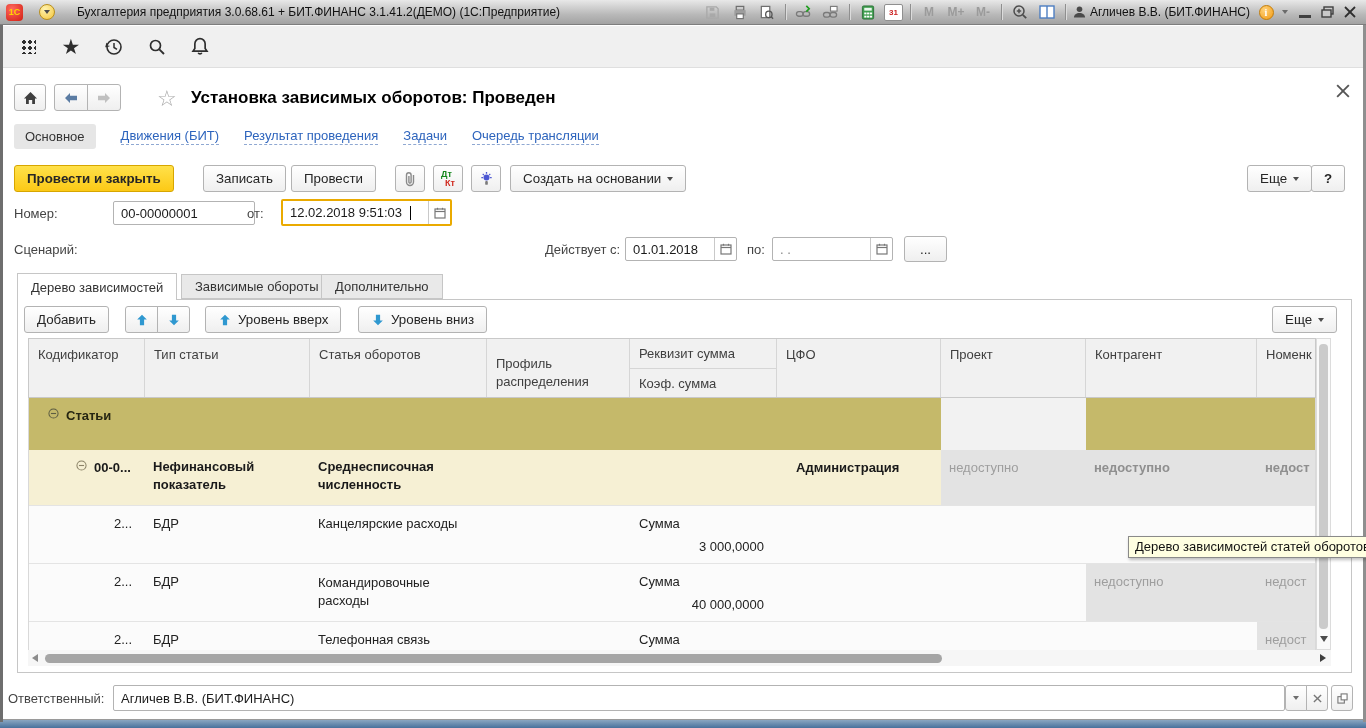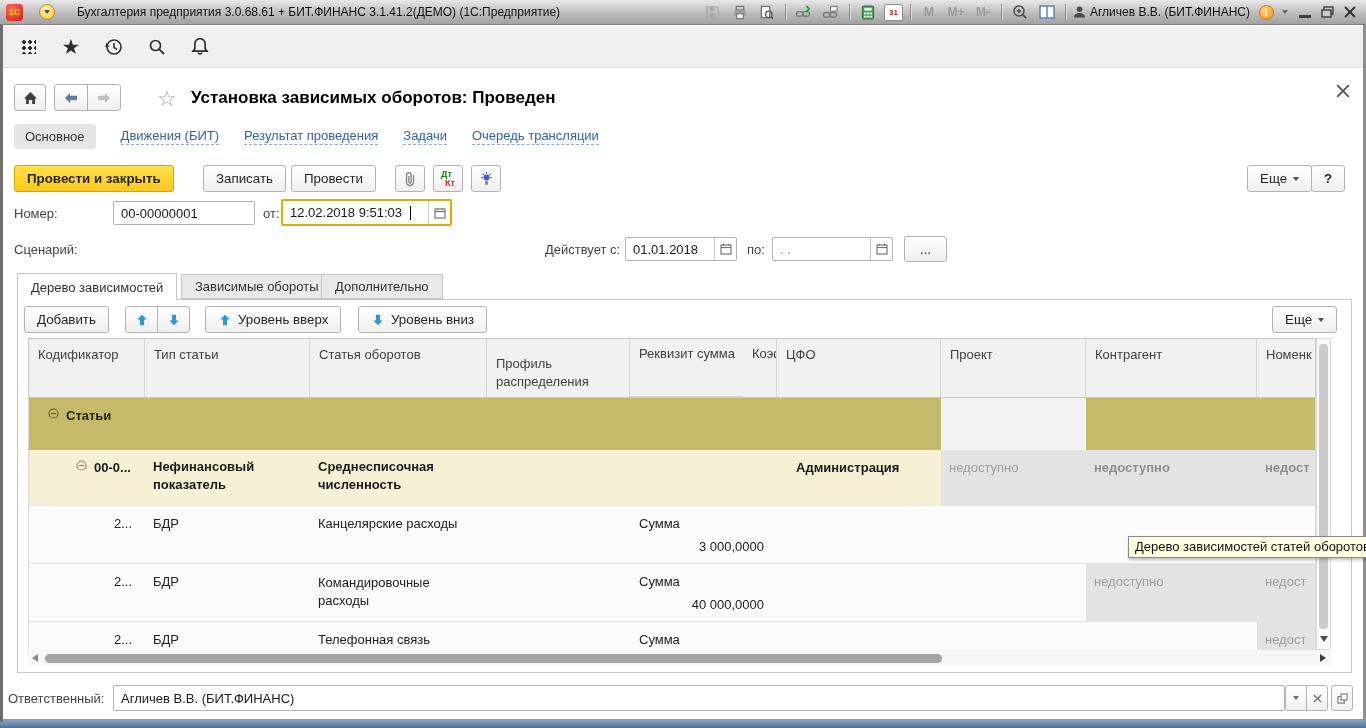--- a/index.html
+++ b/index.html
@@ -75,21 +75,21 @@
   
   .tab { position:absolute; display:flex; align-items:center; padding:0 13px; height:25px; background:#e9e9e9; border:1px solid #c6c6c6; color:#333; cursor:pointer; }
   .tab.active { background:#fff; height:27px; border-bottom:none; z-index:5; }
   .panel { position:absolute; left:17px; top:299px; width:1335px; height:374px; background:#fff; border:1px solid #c6c6c6; }
 
   
   .ttable { position:absolute; left:28px; top:338px; width:1288px; --cols: 116px 165px 177px 143px 147px 164px 145px 171px 60px; }
   .thead { display:grid; grid-template-columns: var(--cols); height:60px; background:#f1f1f1; border:1px solid #c9c9c9; color:#3f3f3f; }
   .th { border-right:1px solid #d6d6d6; padding:8px 8px 0 9px; overflow:hidden; white-space:nowrap; }
   .th:last-child { border-right:none; }
-  .th-stack { padding:0; display:flex; flex-direction:row; }
+  .th-stack { padding:0; display:flex; flex-direction:column; }
   .th-sub { flex:1; padding:7px 8px 0 9px; }
   .th-sub:first-child { border-bottom:1px solid #d6d6d6; }
   .tbody { border-left:1px solid #d9d9d9; border-right:1px solid #d9d9d9; height:252px; overflow:hidden; background:#fbfbfb; }
   .trow { display:grid; grid-template-columns: var(--cols); }
   .td { overflow:hidden; white-space:nowrap; padding:10px 6px 0 8px; }
   .r-olive { background:#c5b96a; height:52px; font-weight:bold; color:#262612; }
   .r-pale { background:#f6f0d4; height:55px; font-weight:bold; }
   .r-data { height:58px; border-top:1px solid #e4e4e4; color:#222; }
   .na { background:#e3e3e3; color:#9e9e9e; font-weight:normal; }
   .na.b { font-weight:bold; color:#8f8f8f; }
@@ -312,31 +312,35 @@
     <svg width="15" height="16" viewBox="0 0 16 16">
         <circle cx="8" cy="6.5" r="3.2" fill="#4b56d2"></circle>
         <line x1="8" y1="0.5" x2="8" y2="2.4" stroke="#4b56d2" stroke-width="1.4"></line>
         <line x1="2.5" y1="6.5" x2="4.2" y2="6.5" stroke="#4b56d2" stroke-width="1.4"></line>
         <line x1="11.8" y1="6.5" x2="13.5" y2="6.5" stroke="#4b56d2" stroke-width="1.4"></line>
         <line x1="4" y1="2.6" x2="5.2" y2="3.8" stroke="#4b56d2" stroke-width="1.3"></line>
         <line x1="12" y1="2.6" x2="10.8" y2="3.8" stroke="#4b56d2" stroke-width="1.3"></line>
         <rect x="6.6" y="10.2" width="2.8" height="4" rx="1" fill="#7a7a7a"></rect>
       </svg>
   </button>
+  <button class="btn abs" style="left:510px; top:165px;">
+    <span>Создать на основании</span>
+    <span class="caret-down sm"></span>
+  </button>
   <button class="btn abs" style="left:1247px; top:165px;">
     <span>Еще</span>
     <span class="caret-down sm"></span>
   </button>
   <button class="btn abs" style="left:1311px; top:165px; width:34px; font-weight:bold;">?</button>
 
   <span class="abs lbl" style="left:14px; top:206px;">Номер:</span>
   <span class="field abs" style="left:113px; top:201px; width:142px;">
       <span class="txt">00-00000001</span>
     </span>
-  <span class="abs lbl" style="left:263px; top:206px;">от:</span>
+  <span class="abs lbl" style="left:247px; top:206px;">от:</span>
   <span class="field focus abs" style="left:281px; top:199px; width:171px;justify-content:flex-end;">
     <span class="txt">12.02.2018  9:51:03</span>
       <span class="caret-txt"></span>
     <span class="fseg" style="margin-left:auto;">
         <svg width="12" height="12" viewBox="0 0 12 12">
           <rect x="1" y="2" width="10" height="9" fill="none" stroke="#777" stroke-width="1.2"></rect>
           <line x1="1" y1="4.5" x2="11" y2="4.5" stroke="#777" stroke-width="1.2"></line>
           <line x1="3.5" y1="0.8" x2="3.5" y2="2.6" stroke="#777" stroke-width="1.2"></line>
           <line x1="8.5" y1="0.8" x2="8.5" y2="2.6" stroke="#777" stroke-width="1.2"></line>
         </svg>

